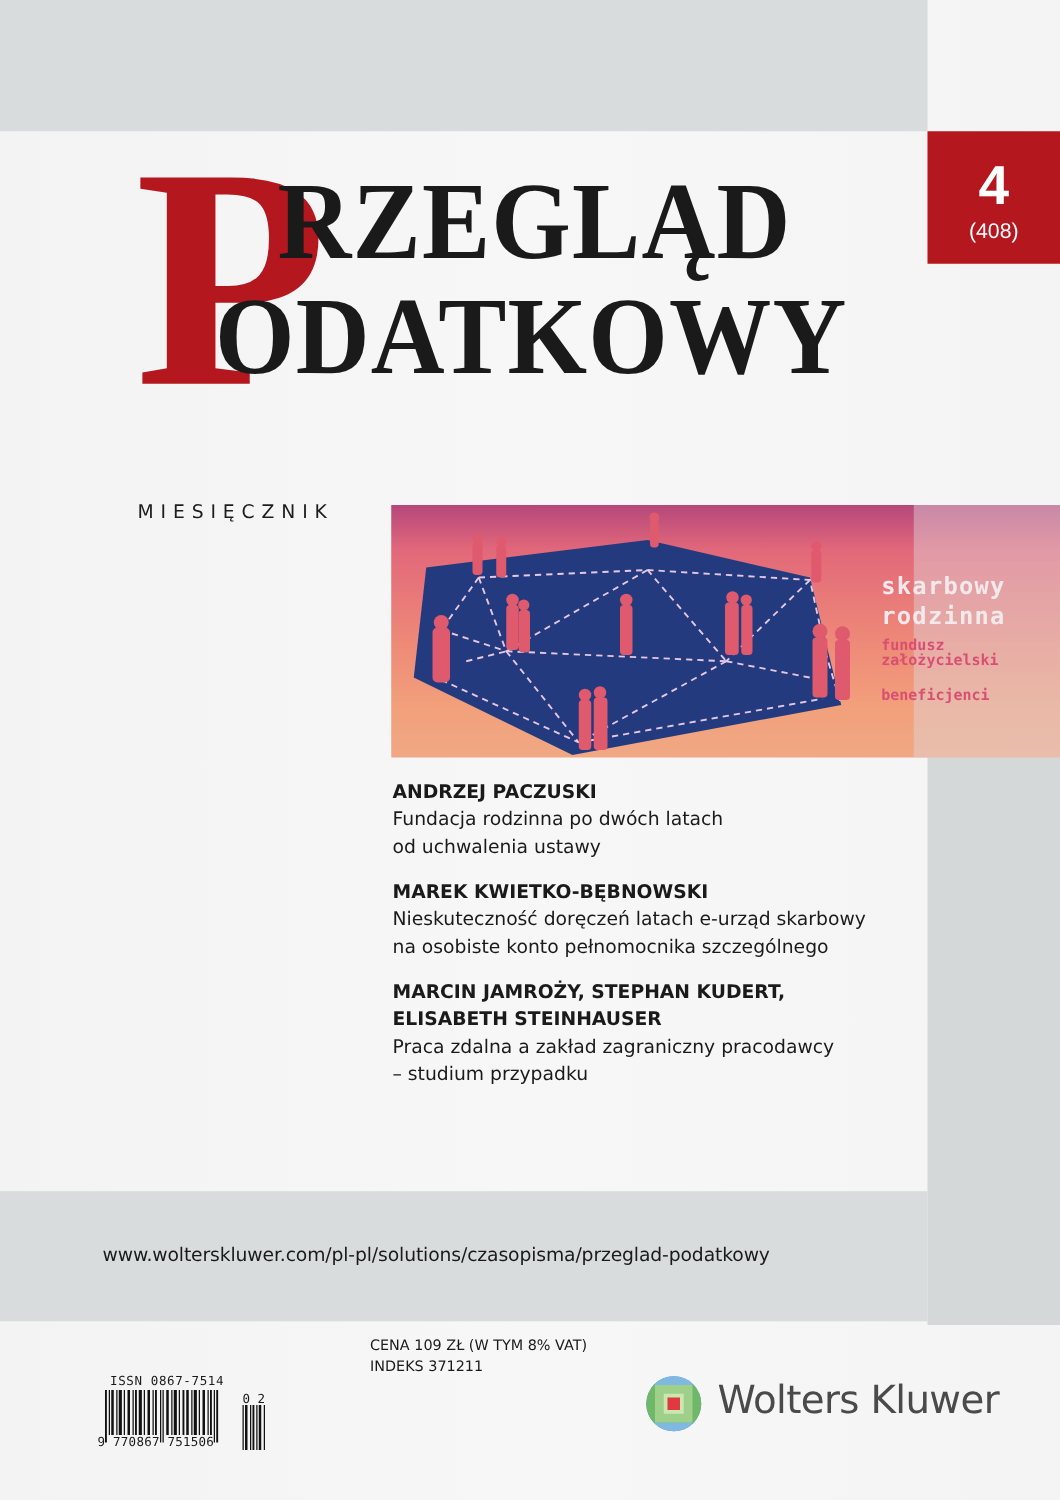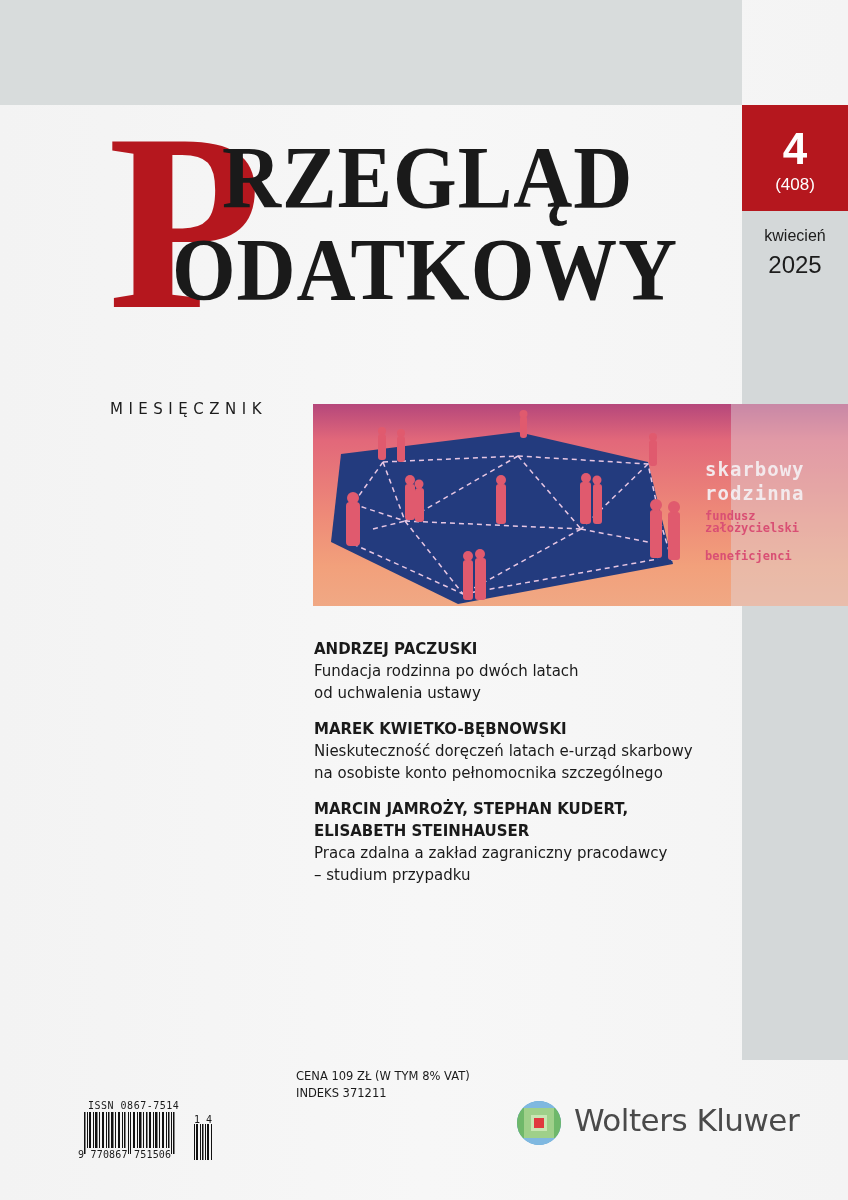--- a/index.html
+++ b/index.html
@@ -38,21 +38,21 @@
   .illus-fade { position: absolute; left: 418px; top: 0; width: 117px; height: 202px; background: rgba(225,215,220,0.45); }
   .illus svg { position: absolute; left: 0; top: 0; }
   .illus-text { position: absolute; left: 392px; font-family: "DejaVu Sans Mono", monospace; font-weight: bold; white-space: nowrap; }
   .t1 { top: 54px; font-size: 19px; color: #f3e9ec; letter-spacing: 1px; }
   .t2 { top: 78px; font-size: 19px; color: #f3e9ec; letter-spacing: 1px; }
   .t3 { top: 106px; font-size: 12px; color: #d94f74; line-height: 12px; }
   .t4 { top: 118px; font-size: 12px; color: #d94f74; line-height: 12px; text-align: center; }
   .t5 { top: 145px; font-size: 12px; color: #d94f74; }
 
   
-  .articles { position: absolute; left: 314px; top: 622px; width: 420px; margin-top: 16px; }
+  .articles { position: absolute; left: 314px; top: 622px; width: 420px; }
   .article { margin-bottom: 14px; }
   .author { font-family: "DejaVu Sans", sans-serif; font-weight: bold; font-size: 15px; line-height: 22px; color: #1a1a1a; }
   .atitle { font-family: "DejaVu Sans", sans-serif; font-size: 15px; line-height: 22px; color: #1a1a1a; }
 
   
   .url-band { position: absolute; left: 0; top: 953px; width: 742px; height: 104px; background: #d8dcdc; }
   .url { position: absolute; left: 82px; top: 42px; font-family: "DejaVu Sans", sans-serif; font-size: 15px; color: #1a1a1a; letter-spacing: -0.1px; }
 
   
   .barcode { position: absolute; left: 76px; top: 1098px; width: 140px; height: 64px; }
@@ -66,24 +66,20 @@
 </head>
 <body>
 
 <div class="page">
 
   <div class="top-band"></div>
 
   <div class="issue-box">
     <div class="issue-num">4</div>
     <div class="issue-total">(408)</div>
-  </div>
-  <div class="right-gray">
-    <div class="month">kwiecień</div>
-    <div class="year">2025</div>
   </div>
   <div class="right-gray-2"></div>
 
   <div class="logo">
     <div class="logo-p">P</div>
     <div class="logo-line1">RZEGLĄD</div>
     <div class="logo-line2">ODATKOWY</div>
   </div>
 
   <div class="monthly">MIESIĘCZNIK</div>
@@ -158,20 +154,23 @@
       <div class="atitle">na osobiste konto pełnomocnika szczególnego</div>
     </div>
     <div class="article">
       <div class="author">MARCIN JAMROŻY, STEPHAN KUDERT,</div>
       <div class="author">ELISABETH STEINHAUSER</div>
       <div class="atitle">Praca zdalna a zakład zagraniczny pracodawcy</div>
       <div class="atitle">– studium przypadku</div>
     </div>
   </div>
 
+  <div class="url-band">
+    <div class="url">www.wolterskluwer.com/pl-pl/solutions/czasopisma/przeglad-podatkowy</div>
+  </div>
 
   <svg class="barcode" viewBox="0 0 140 64">
     <g fill="#111">
       <rect x="8" y="14" width="1.5" height="42"></rect>
         <rect x="11" y="14" width="1" height="36"></rect>
         <rect x="13" y="14" width="2" height="36"></rect>
       <rect x="17" y="14" width="1" height="36"></rect>
         <rect x="19" y="14" width="2.5" height="36"></rect>
         <rect x="23" y="14" width="1" height="36"></rect>
       <rect x="26" y="14" width="2" height="36"></rect>
@@ -202,21 +201,21 @@
         <rect x="120" y="26" width="2" height="36"></rect>
         <rect x="124" y="26" width="1" height="36"></rect>
       <rect x="126" y="26" width="1.5" height="36"></rect>
         <rect x="129" y="26" width="1" height="36"></rect>
         <rect x="131" y="26" width="2" height="36"></rect>
       <rect x="135" y="26" width="1" height="36"></rect>
     </g>
   </svg>
   <div class="issn">ISSN 0867-7514</div>
   <div class="ean">9 770867 751506</div>
-  <div class="addon">1 4</div>
+  <div class="addon">0 2</div>
 
   <div class="price">
     <div>CENA 109 ZŁ (W TYM 8% VAT)</div>
     <div>INDEKS 371211</div>
   </div>
 
   <svg class="wk-logo" viewBox="0 0 48 48">
     <defs>
         <clipPath id="c">
           <circle cx="23" cy="23" r="22"></circle>

